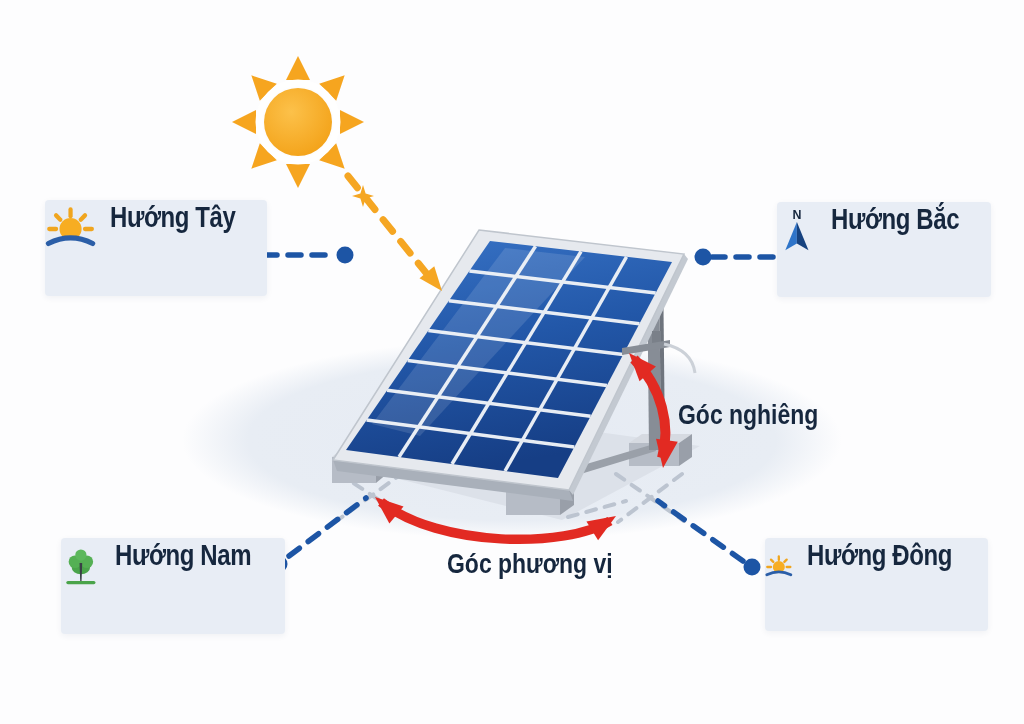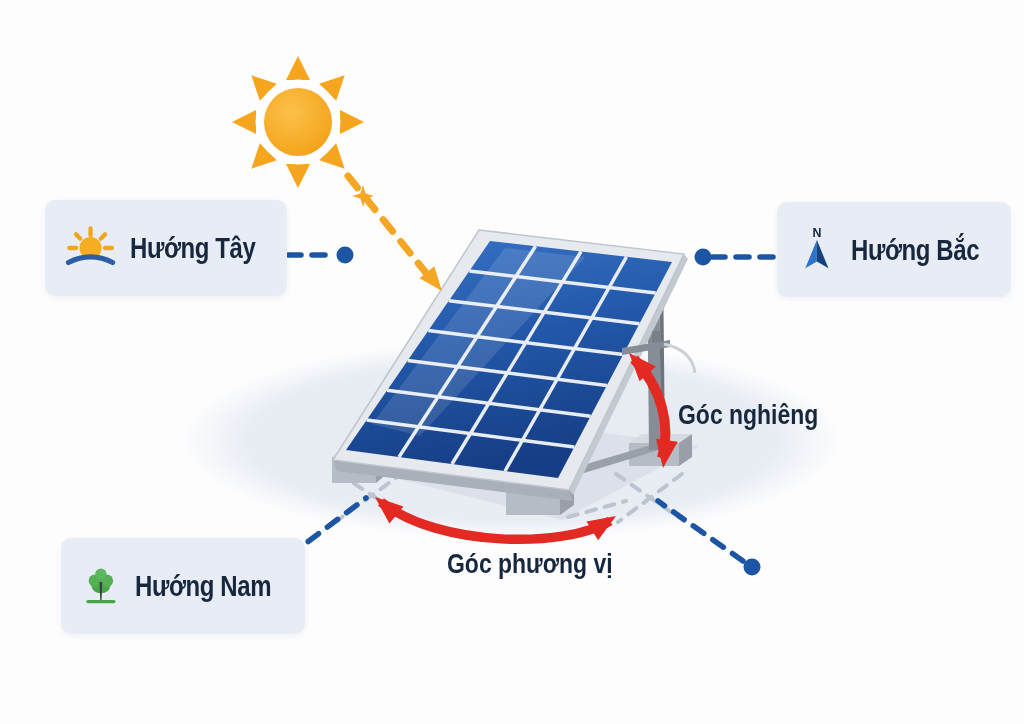--- a/index.html
+++ b/index.html
@@ -3,22 +3,22 @@
 <meta charset="utf-8">
 <style>
   html,body{margin:0;padding:0;background:#fff;}
   .stage{
     position:relative;width:1024px;height:724px;overflow:hidden;
     background:#fdfdfe;
     font-family:"Liberation Sans","DejaVu Sans",sans-serif;
   }
   svg.diagram{position:absolute;left:0;top:0;}
   .card{
-    position:absolute;background:#e8edf5;border-radius:10px;
-    display:flex;align-items:center;gap:14px;padding-left:20px;
+    position:absolute;background:#e8edf5;border-radius:4px;
+    display:flex;gap:14px;
     box-shadow:0 2px 6px rgba(30,50,90,.06);
   }
   .card-west {left:45px;  top:200px; width:222px; height:96px;}
   .card-north{left:777px; top:202px; width:214px; height:95px;}
   .card-south{left:61px;  top:538px; width:224px; height:96px;}
   .card-east {left:765px; top:538px; width:223px; height:93px;}
   .card-label{
     font-weight:bold;font-size:30px;color:#16273e;letter-spacing:-.5px;
     transform:scaleX(.8);transform-origin:left center;white-space:nowrap;
   }
@@ -195,17 +195,31 @@
       <ellipse cx="30" cy="30" rx="14" ry="11" fill="#4aa44a"></ellipse>
       <circle cx="21" cy="22" r="9.5" fill="#55b054"></circle>
       <circle cx="39" cy="22" r="9.5" fill="#55b054"></circle>
       <circle cx="30" cy="12" r="8.5" fill="#5cb85c"></circle>
       <polygon points="28,24 32,24 31,52 29,52" fill="#3a3f46"></polygon>
       <rect x="8" y="51" width="44" height="5" rx="2.5" fill="#4aa44a"></rect>
     </svg>
     <span class="card-label">Hướng Nam</span>
   </div>
 
+  <div class="card card-east">
+    <svg width="58" height="58" viewBox="0 0 60 60">
+      <g stroke="#f0a51e" stroke-width="5" stroke-linecap="round">
+        <line x1="30" y1="7" x2="30" y2="15"></line>
+        <line x1="13" y1="14" x2="18" y2="19"></line>
+        <line x1="47" y1="14" x2="42" y2="19"></line>
+        <line x1="5" y1="30" x2="13" y2="30"></line>
+        <line x1="55" y1="30" x2="47" y2="30"></line>
+      </g>
+      <circle cx="30" cy="30" r="13" fill="#f7ad22"></circle>
+      <path d="M4 47 Q 30 34 56 47" stroke="#2b5ea7" stroke-width="6" fill="none" stroke-linecap="round"></path>
+    </svg>
+    <span class="card-label">Hướng Đông</span>
+  </div>
 
   <div class="anno" id="tilt-label">Góc nghiêng</div>
   <div class="anno" id="azimuth-label">Góc phương vị</div>
 
 </div>
 
 </body></html>

